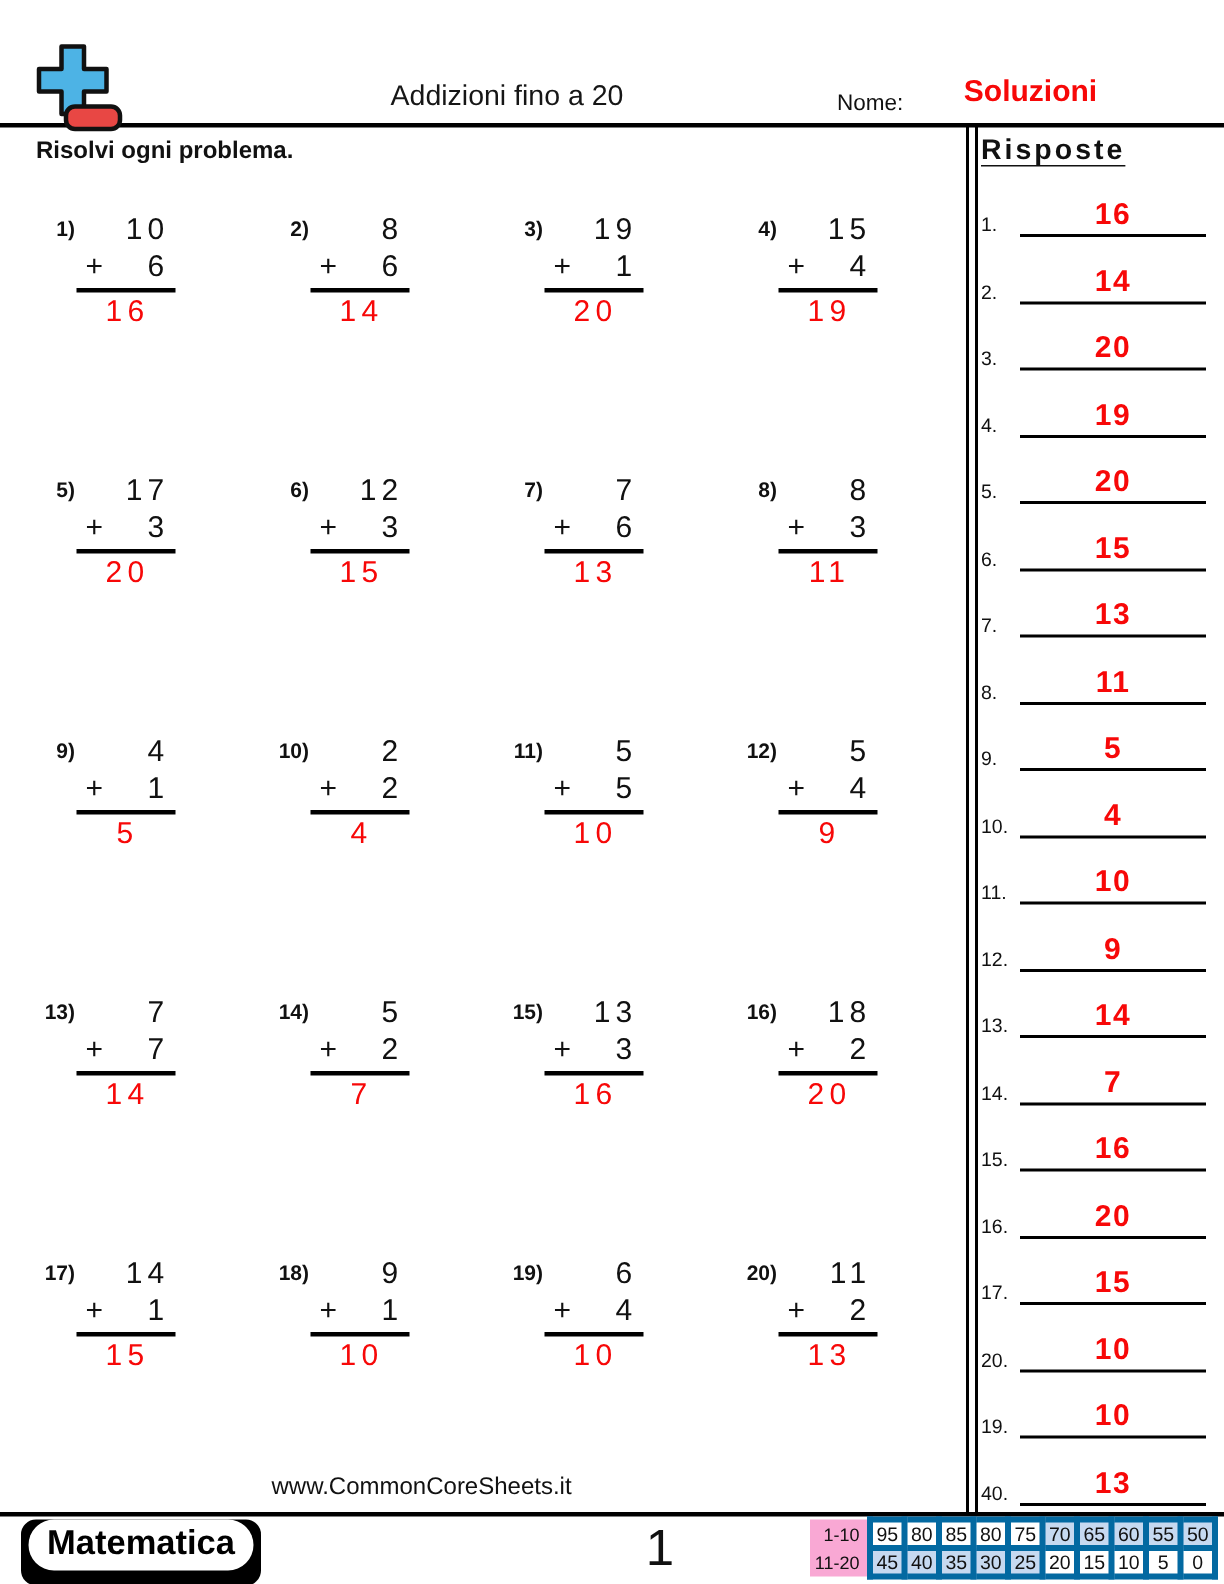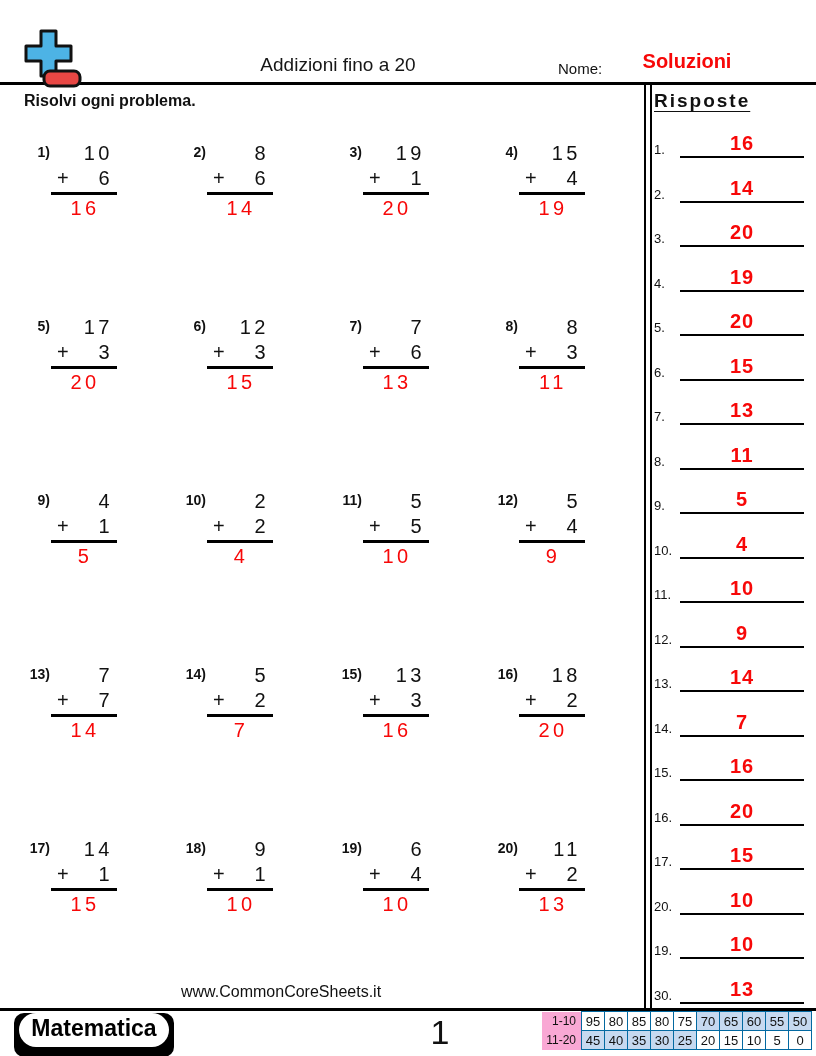--- a/index.html
+++ b/index.html
@@ -67,21 +67,21 @@
   .brand-pill {
     background:#fff; border-radius:22px; padding:2px 12px 4px;
     font-size:23px; font-weight:bold; color:#000; line-height:1.2;
   }
   .website { position:absolute; left:181px; top:967px; font-size:16px; }
   .page-number { position:absolute; left:420px; top:997px; width:40px; text-align:center; font-size:34px; }
   .grades {
     position:absolute; right:4px; top:995px; border-collapse:collapse;
     font-size:13px;
   }
-  .grades td { border:1px solid #0369a1; width:23px; height:19px; text-align:center; padding:0; }
+  .grades td { border:4px solid #0369a1; width:23px; height:19px; text-align:center; padding:0; }
   .grades td.glabel { border:none; width:40px; font-size:12px; text-align:right; padding-right:5px; background:#f9a8d4; }
   .grades td.shaded { background:#c6d9f0; }
 </style>
 </head>
 <body>
 
 <div class="page">
 
   <div class="logo">
     <svg width="70" height="62" viewBox="0 0 70 62">
@@ -412,21 +412,21 @@
         </div>
       <div class="ansrow">
           <span class="ansnum">20.</span>
           <span class="ansval">10</span>
         </div>
       <div class="ansrow">
           <span class="ansnum">19.</span>
           <span class="ansval">10</span>
         </div>
       <div class="ansrow">
-          <span class="ansnum">30.</span>
+          <span class="ansnum">40.</span>
           <span class="ansval">13</span>
         </div>
     </div>
   </div>
 
   <div class="footer-rule"></div>
   <div class="brand-badge">
     <span class="brand-pill">Matematica</span>
   </div>
   <div class="website">www.CommonCoreSheets.it</div>

